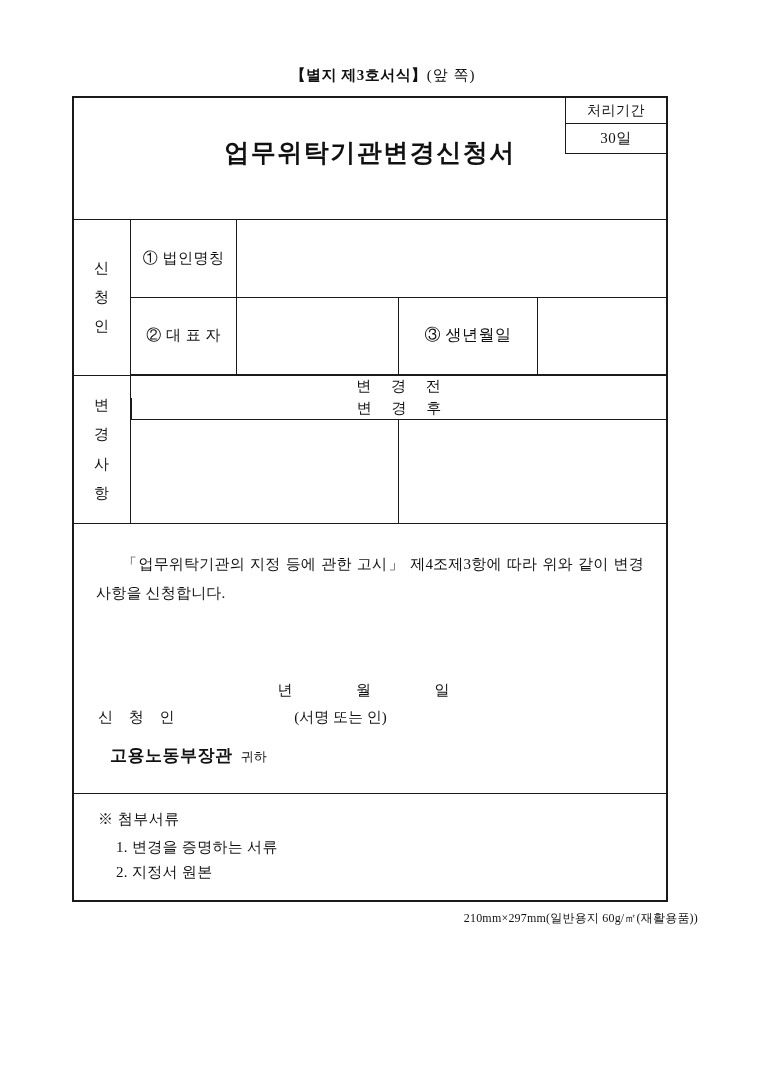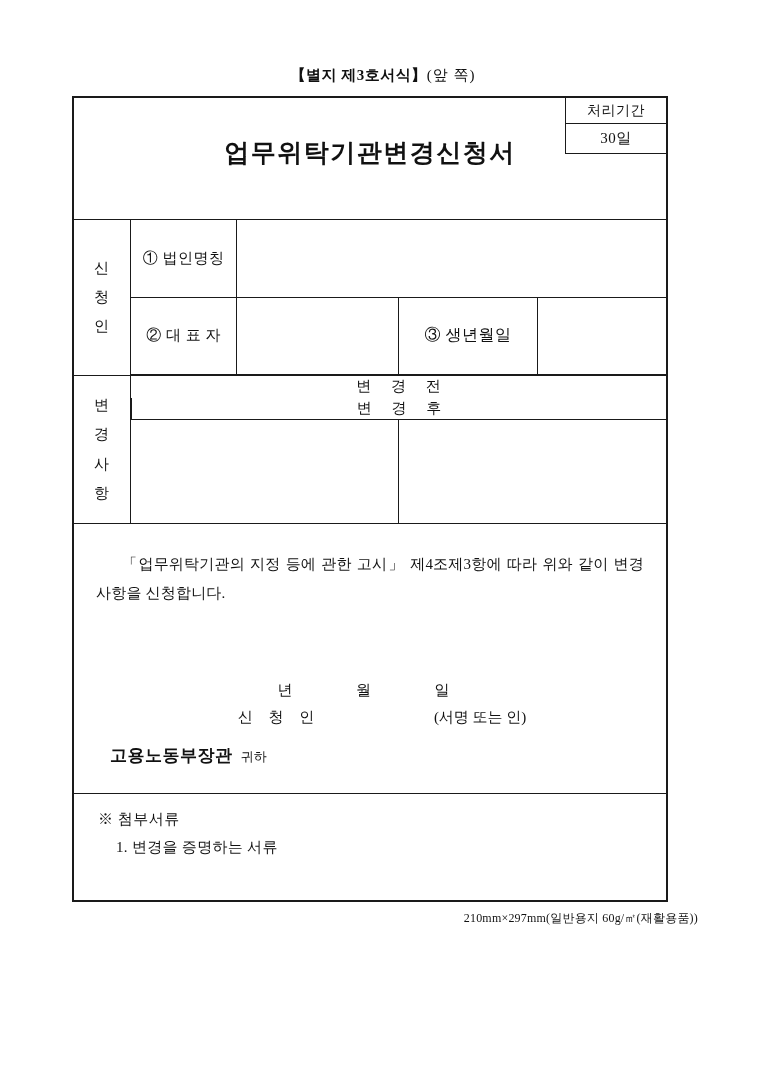--- a/index.html
+++ b/index.html
@@ -230,21 +230,21 @@
     text-align: center;
     font-size: 15px;
     padding-right: 13px;
     margin-top: 31px;
   }
   .date-line .sp { display: inline-block; width: 56px; }
   .signer-line {
     position: absolute;
     left: 0; right: 0;
     top: 184px;
-    text-align: center;
+    text-align: left;
     font-size: 15px;
     padding-left: 24px;
   }
   .signer-line .label { letter-spacing: 6px; }
   .signer-line .seal { display: inline-block; margin-left: 110px; }
   .recipient-line {
     position: absolute;
     left: 36px;
     top: 220px;
     font-size: 17px;
@@ -364,18 +364,19 @@
     <div class="recipient-line">
       <span class="minister">고용노동부장관</span>
       <span class="honorific">귀하</span>
     </div>
   </div>
 
   <div class="attach-section">
     <div class="attach-title">※ 첨부서류</div>
     <ul class="attach-list">
       <li>1. 변경을 증명하는 서류</li>
+      <li>2. 지정서 원본</li>
     </ul>
   </div>
 
 </div>
 
 <div class="paper-spec">210mm×297mm(일반용지 60g/㎡(재활용품))</div>
 
 </body></html>

